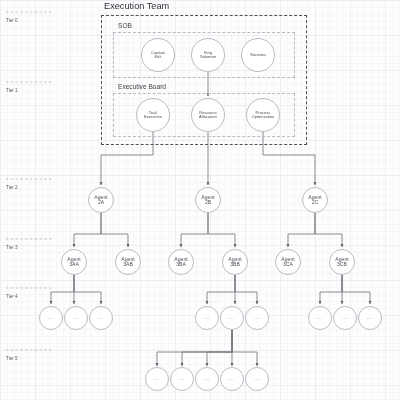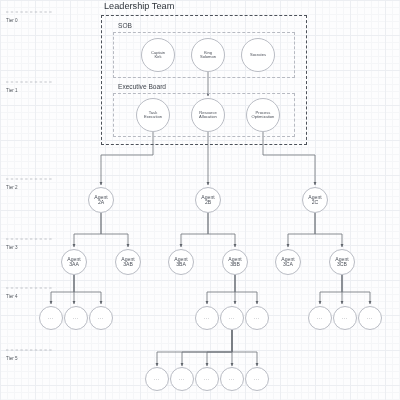--- a/index.html
+++ b/index.html
@@ -127,21 +127,21 @@
     <g stroke="#a9adb5" stroke-width="0.7" stroke-dasharray="2.4 2.4" fill="none">
       <path d="M 6 12 L 52 12"></path>
       <path d="M 6 82 L 52 82"></path>
       <path d="M 6 179 L 52 179"></path>
       <path d="M 6 239 L 52 239"></path>
       <path d="M 6 288 L 52 288"></path>
       <path d="M 6 350 L 52 350"></path>
     </g>
   </svg>
 
-  <div class="title" style="left:104px; top:1px;">Leadership Team</div>
+  <div class="title" style="left:104px; top:1px;">Execution Team</div>
 
   <div class="group-box group-outer" style="left:101px; top:15px; width:206px; height:130px;"></div>
 
   <div class="group-box group-inner" style="left:113px; top:32px; width:182px; height:46px;"></div>
   <div class="group-label" style="left:118px; top:22px;">SOB</div>
 
   <div class="group-box group-inner" style="left:113px; top:93px; width:182px; height:44px;"></div>
   <div class="group-label" style="left:118px; top:83px;">Executive Board</div>
 
   <div id="tier-labels">

